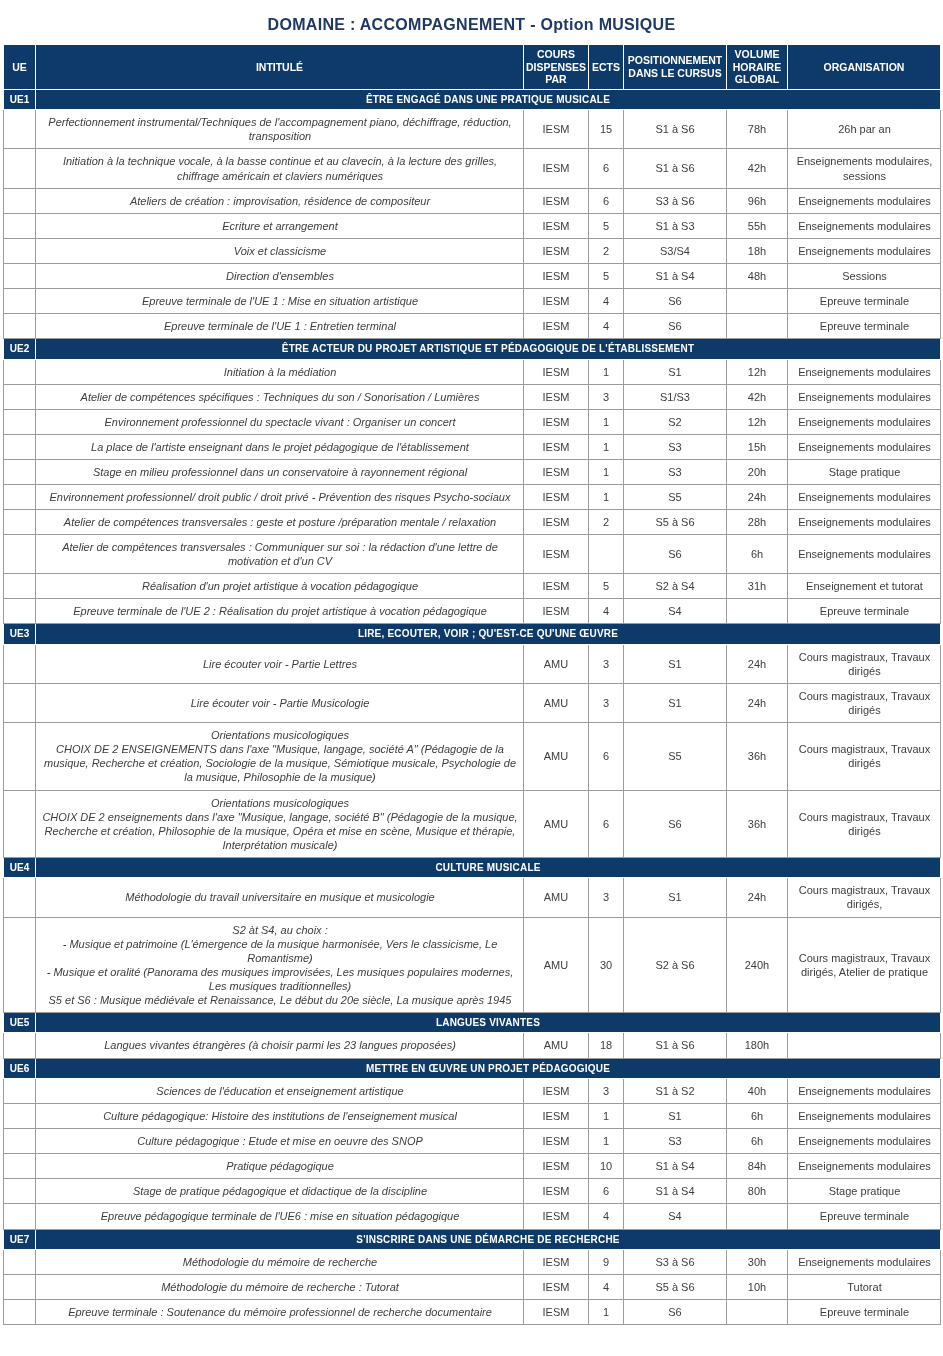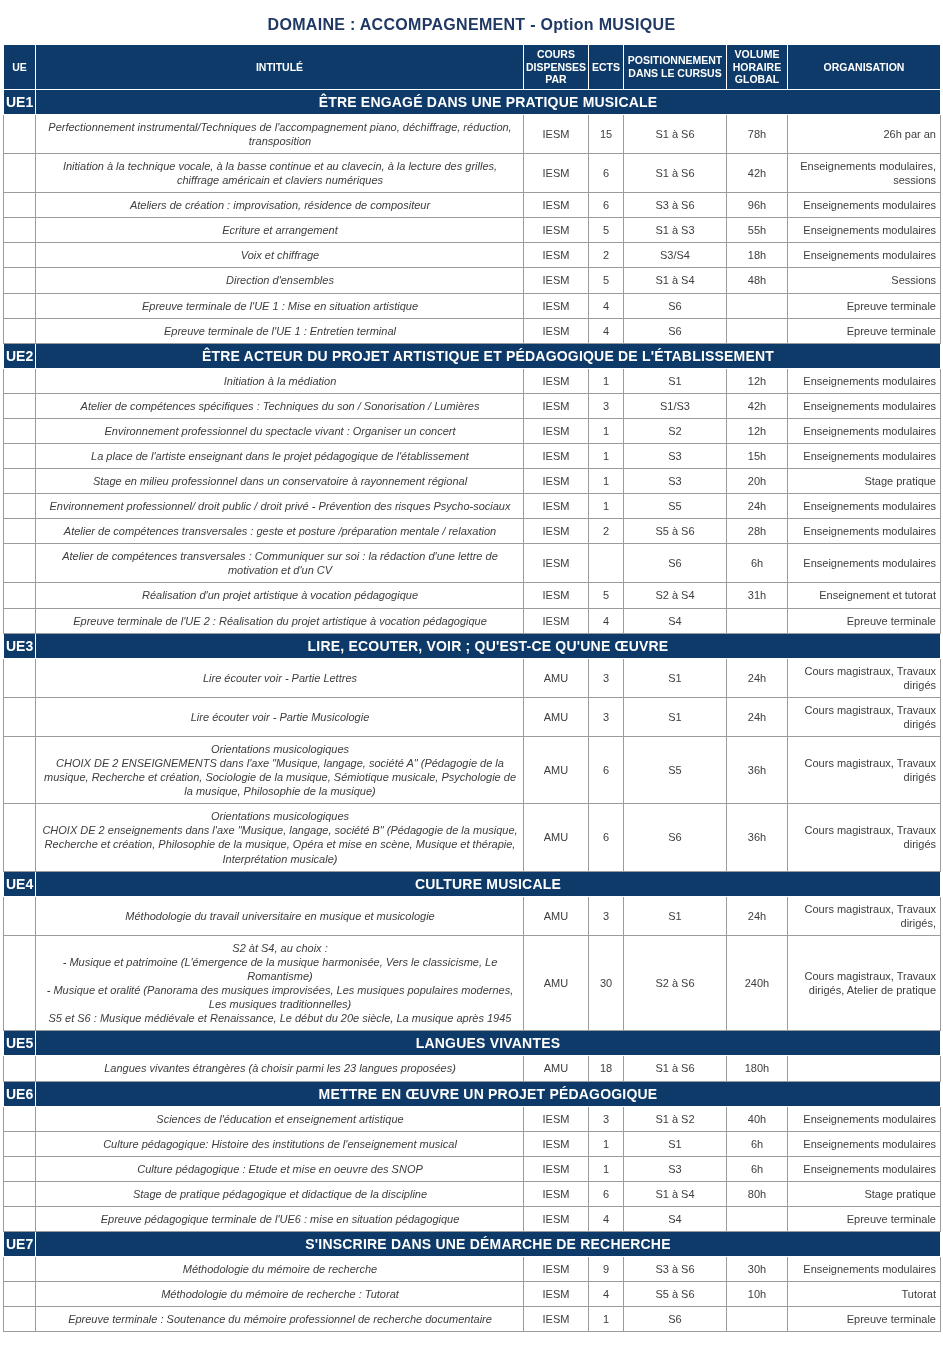--- a/index.html
+++ b/index.html
@@ -53,31 +53,31 @@
     font-size:11px;
     vertical-align:middle;
     padding:5px 4px;
     line-height:1.28;
     background:#ffffff;
   }
   tr.section-row td{
     background:var(--navy);
     color:#ffffff;
     font-weight:bold;
-    font-size:14px;
+    font-size:10px;
     border:1px solid #ffffff;
     padding:4px 2px;
     line-height:1.15;
   }
   tr.section-row td.ue-cell{text-align:center;}
   tr.section-row td.section-title{text-align:center;letter-spacing:.2px;margin-top:16px;}
   td.td-ue{background:#ffffff;}
   td.td-intitule{text-align:center;white-space:pre-line;padding-left:5px;font-style:italic;}
   td.td-cours,td.td-ects,td.td-pos,td.td-vol{text-align:center;}
-  td.td-org{text-align:right;padding-left:5px;}
+  td.td-org{text-align:center;padding-left:5px;}
 </style>
 </head>
 <body>
 
 <div class="page">
   <div class="doc-title">DOMAINE : ACCOMPAGNEMENT - Option MUSIQUE</div>
 
   <table class="program">
     <colgroup>
       <col class="c-ue">
@@ -135,21 +135,21 @@
           <td class="td-ue"></td>
           <td class="td-intitule">Ecriture et arrangement</td>
           <td class="td-cours">IESM</td>
           <td class="td-ects">5</td>
           <td class="td-pos">S1 à S3</td>
           <td class="td-vol">55h</td>
           <td class="td-org">Enseignements modulaires</td>
         </tr>
         <tr>
           <td class="td-ue"></td>
-          <td class="td-intitule">Voix et chiffrage</td>
+          <td class="td-intitule">Voix et classicisme</td>
           <td class="td-cours">IESM</td>
           <td class="td-ects">2</td>
           <td class="td-pos">S3/S4</td>
           <td class="td-vol">18h</td>
           <td class="td-org">Enseignements modulaires</td>
         </tr>
         <tr>
           <td class="td-ue"></td>
           <td class="td-intitule">Direction d'ensembles</td>
           <td class="td-cours">IESM</td>
@@ -372,20 +372,29 @@
           <td class="td-vol">6h</td>
           <td class="td-org">Enseignements modulaires</td>
         </tr>
         <tr>
           <td class="td-ue"></td>
           <td class="td-intitule">Culture pédagogique : Etude et mise en oeuvre des SNOP</td>
           <td class="td-cours">IESM</td>
           <td class="td-ects">1</td>
           <td class="td-pos">S3</td>
           <td class="td-vol">6h</td>
+          <td class="td-org">Enseignements modulaires</td>
+        </tr>
+        <tr>
+          <td class="td-ue"></td>
+          <td class="td-intitule">Pratique pédagogique</td>
+          <td class="td-cours">IESM</td>
+          <td class="td-ects">10</td>
+          <td class="td-pos">S1 à S4</td>
+          <td class="td-vol">84h</td>
           <td class="td-org">Enseignements modulaires</td>
         </tr>
         <tr>
           <td class="td-ue"></td>
           <td class="td-intitule">Stage de pratique pédagogique et didactique de la discipline</td>
           <td class="td-cours">IESM</td>
           <td class="td-ects">6</td>
           <td class="td-pos">S1 à S4</td>
           <td class="td-vol">80h</td>
           <td class="td-org">Stage pratique</td>

